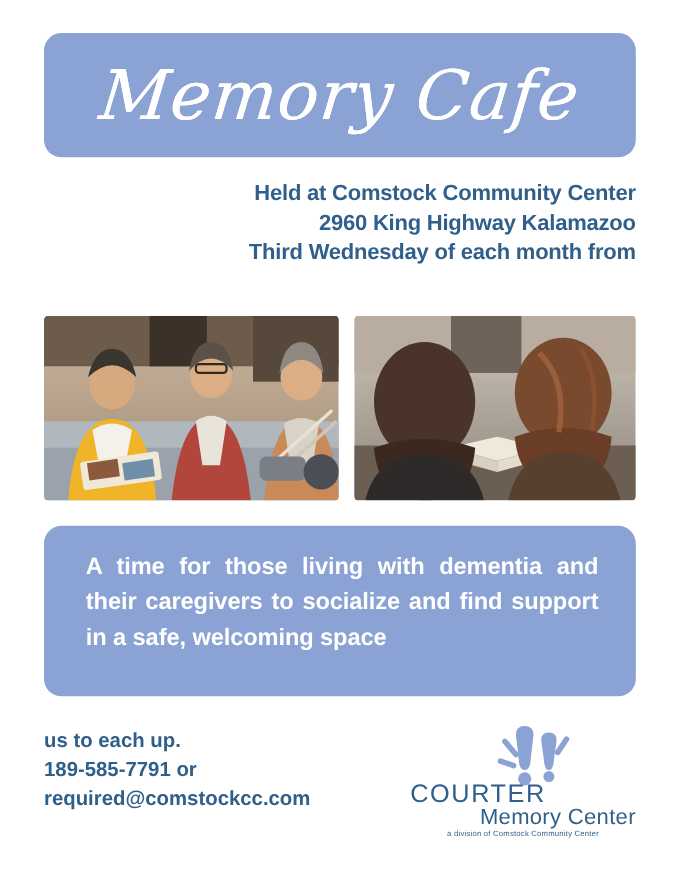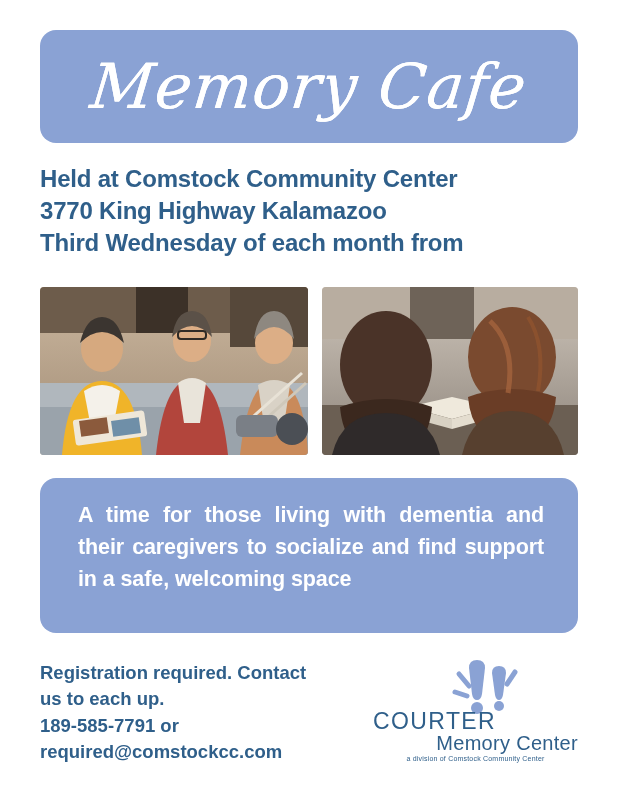--- a/index.html
+++ b/index.html
@@ -46,24 +46,24 @@
     text-shadow: 0 0 0 #fff;
     white-space: nowrap;
   }
 
   
   .details {
     position: absolute;
     left: 40px;
     top: 163px;
     width: 538px;
-    text-align: left;
+    text-align: right;
     color: #2f5f8a;
     font-weight: bold;
-    font-size: 24px;
+    font-size: 20px;
     line-height: 1.33;
     letter-spacing: -0.2px;
   }
   .details div {
     white-space: nowrap;
   }
 
   
   .photos {
     position: absolute;
@@ -176,21 +176,21 @@
 <body>
 
 <div class="flyer">
 
   <div class="title-banner">
     <div class="title-text">Memory Cafe</div>
   </div>
 
   <div class="details">
     <div>Held at Comstock Community Center</div>
-    <div>3770 King Highway Kalamazoo</div>
+    <div>2960 King Highway Kalamazoo</div>
     <div>Third Wednesday of each month from</div>
   </div>
 
   <div class="photos">
     <div class="photo left">
       <svg viewBox="0 0 268 168" preserveAspectRatio="none" aria-hidden="true">
         <defs>
           <linearGradient id="wallL" x1="0" y1="0" x2="0" y2="1">
             <stop offset="0%" stop-color="#cbb79f"></stop>
             <stop offset="100%" stop-color="#a08b74"></stop>
@@ -263,21 +263,20 @@
       </svg>
     </div>
   </div>
 
   <div class="message-banner">
     <div class="message-text">A time for those living with dementia and their caregivers to socialize and find support in a safe, welcoming space</div>
   </div>
 
   <div class="footer">
     <div class="contact">
-      <div>Registration required. Contact</div>
       <div>us to each up.</div>
       <div>189-585-7791 or</div>
       <div>required@comstockcc.com</div>
     </div>
 
     <div class="logo">
       <div class="logo-mark">
         <svg viewBox="0 0 70 60" width="70" height="60" aria-hidden="true">
           <g fill="#8aa2d4">
             <path d="M26 2 q8 0 8 8 l-3 26 q-1 6 -5 6 q-4 0 -5 -6 l-3 -26 q0 -8 8 -8z"></path>

